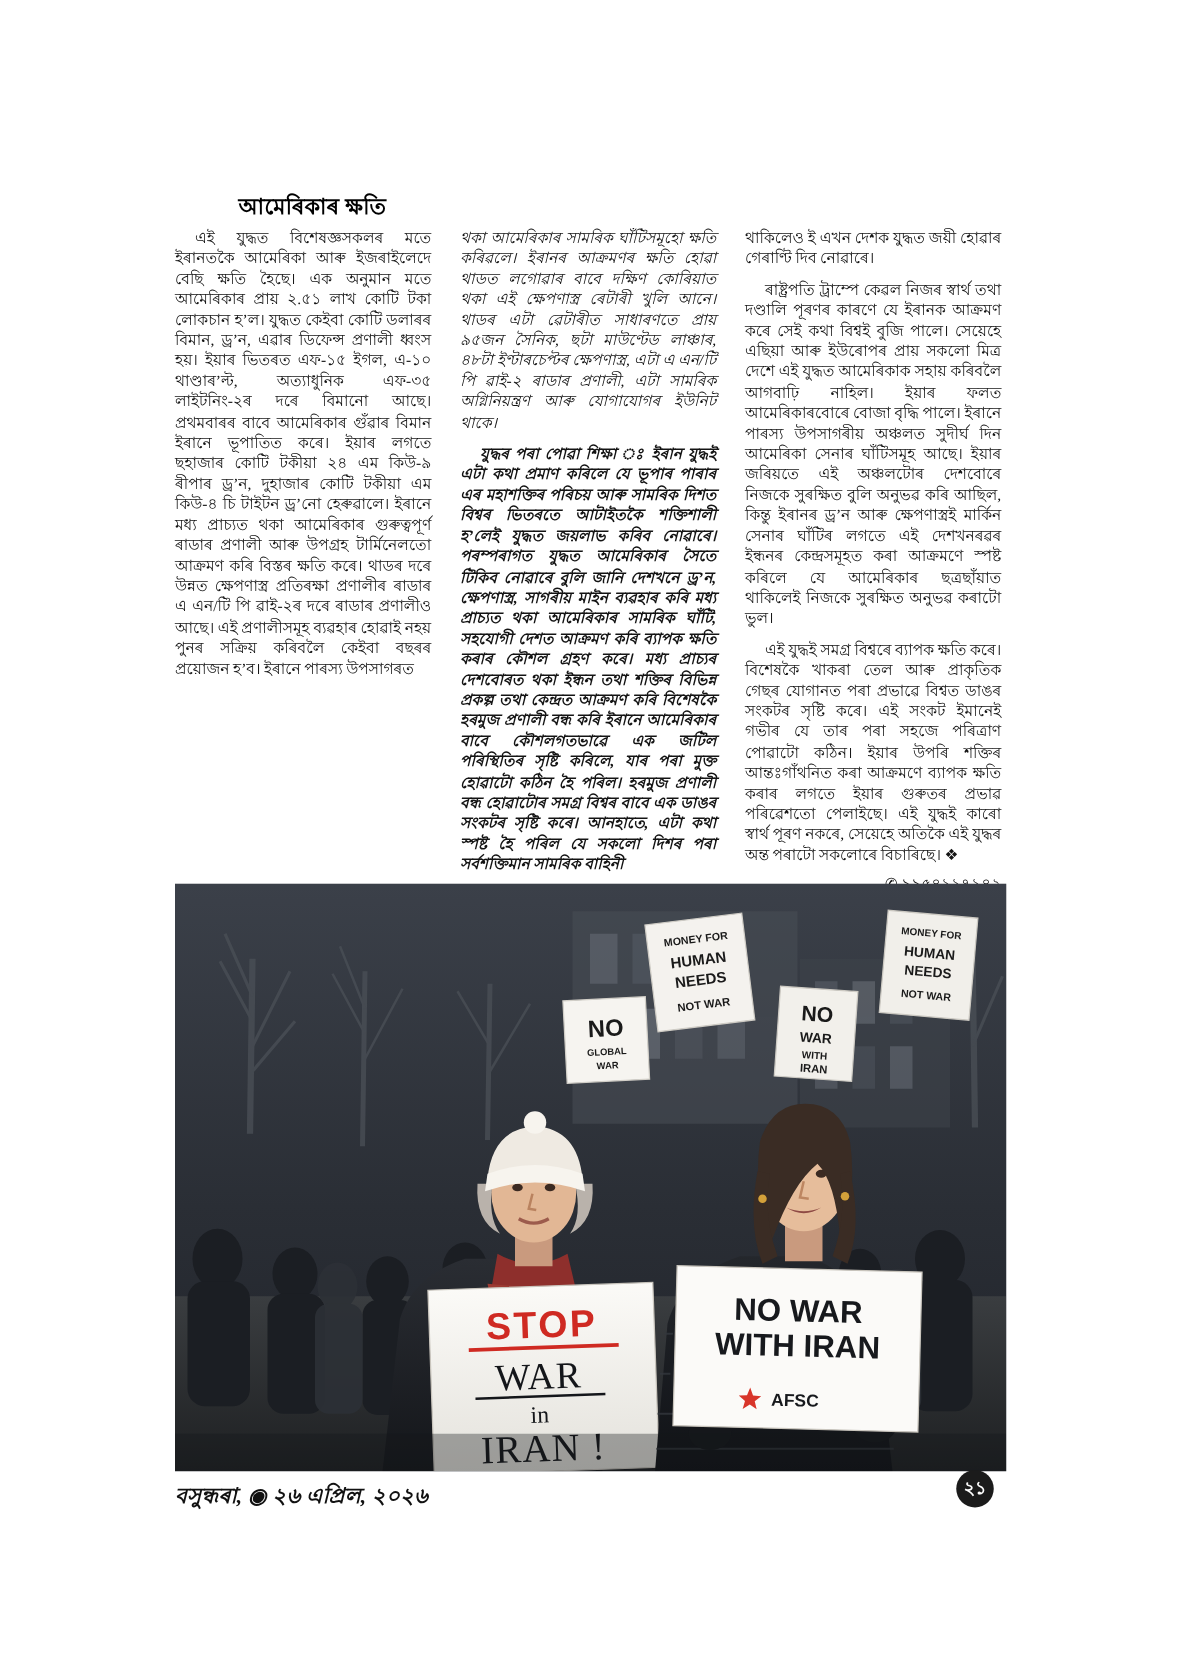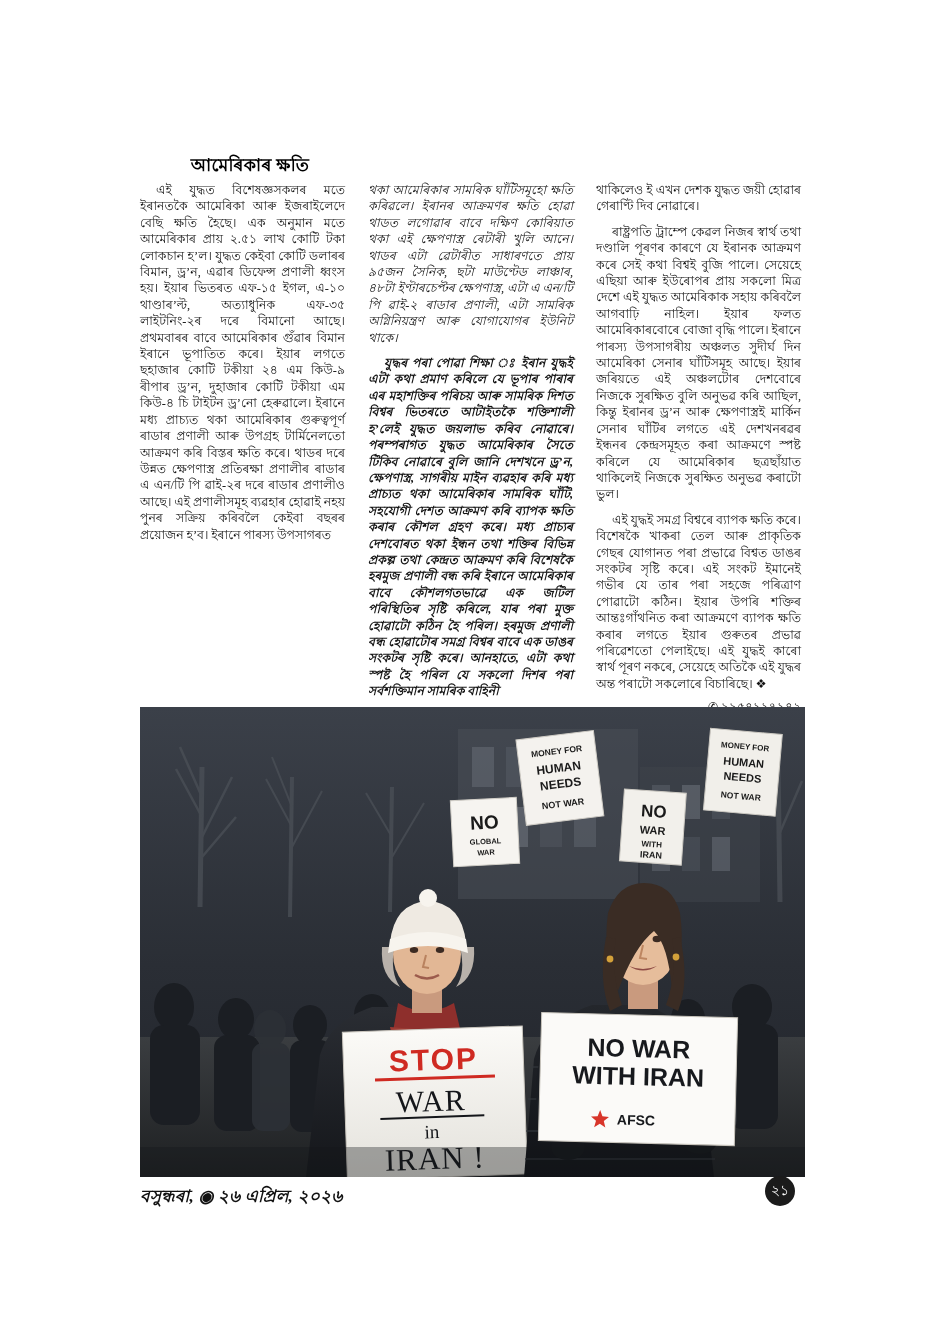--- a/index.html
+++ b/index.html
@@ -106,21 +106,21 @@
   .footer-page {
     position: absolute;
     left: 765px;
     top: 1176px;
     width: 30px;
     height: 30px;
     border-radius: 50%;
     background: #1b1b1b;
     color: #fff;
     font-size: 14px;
-    font-weight: normal;
+    font-weight: bold;
     display: flex;
     align-items: center;
     justify-content: center;
   }
 </style>
 </head>
 <body>
 
 <div class="page">
 

